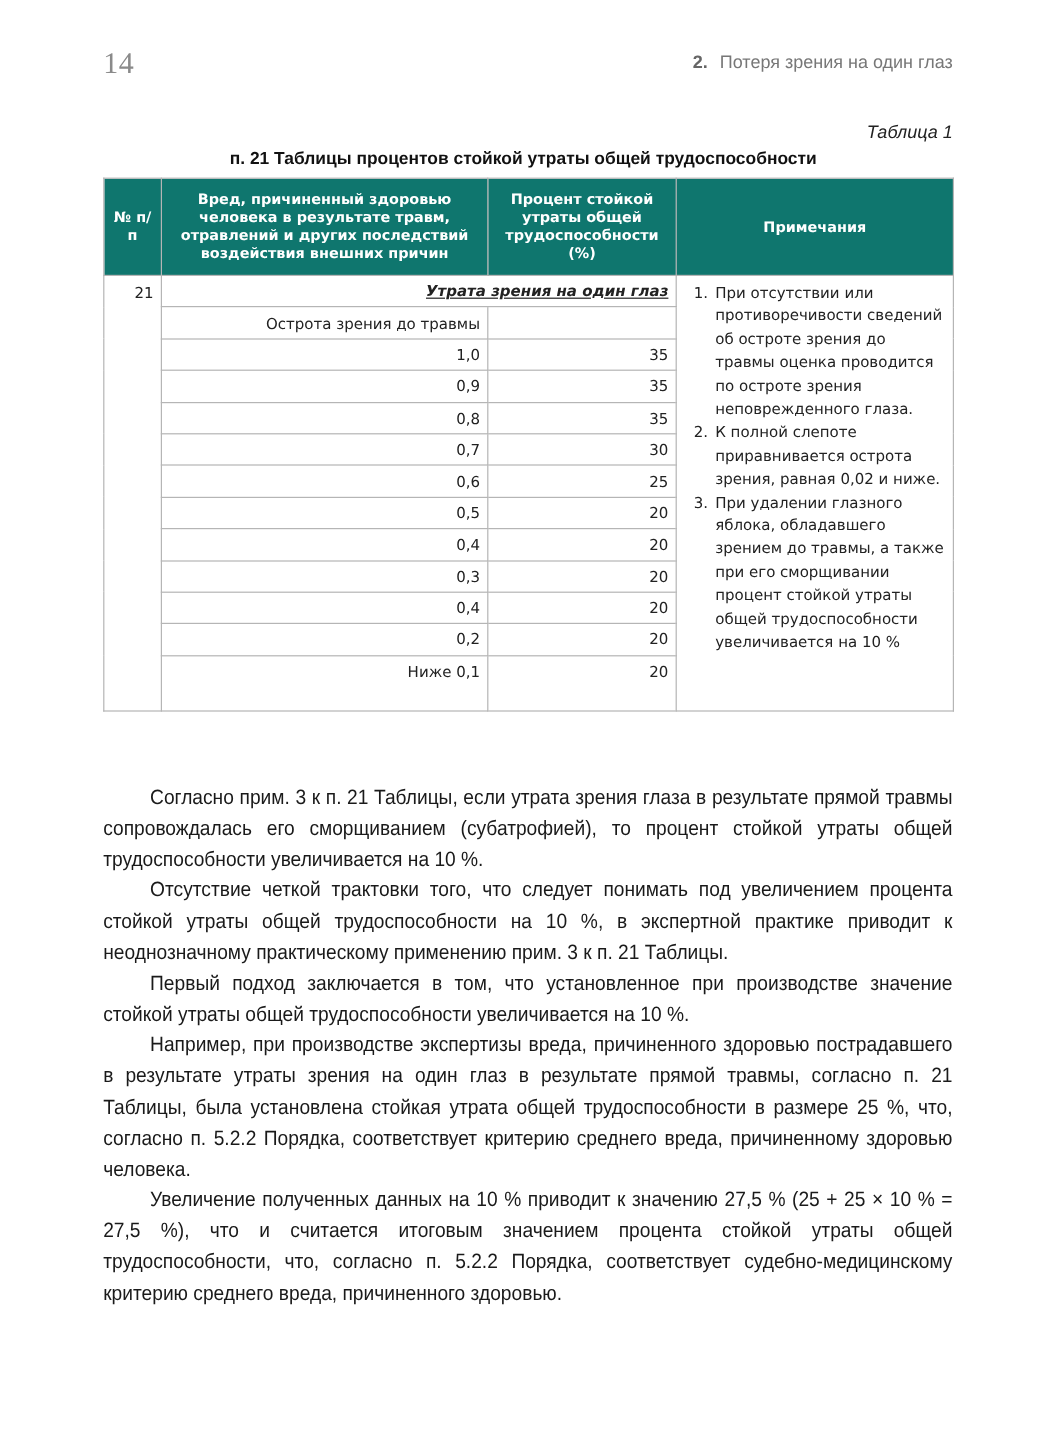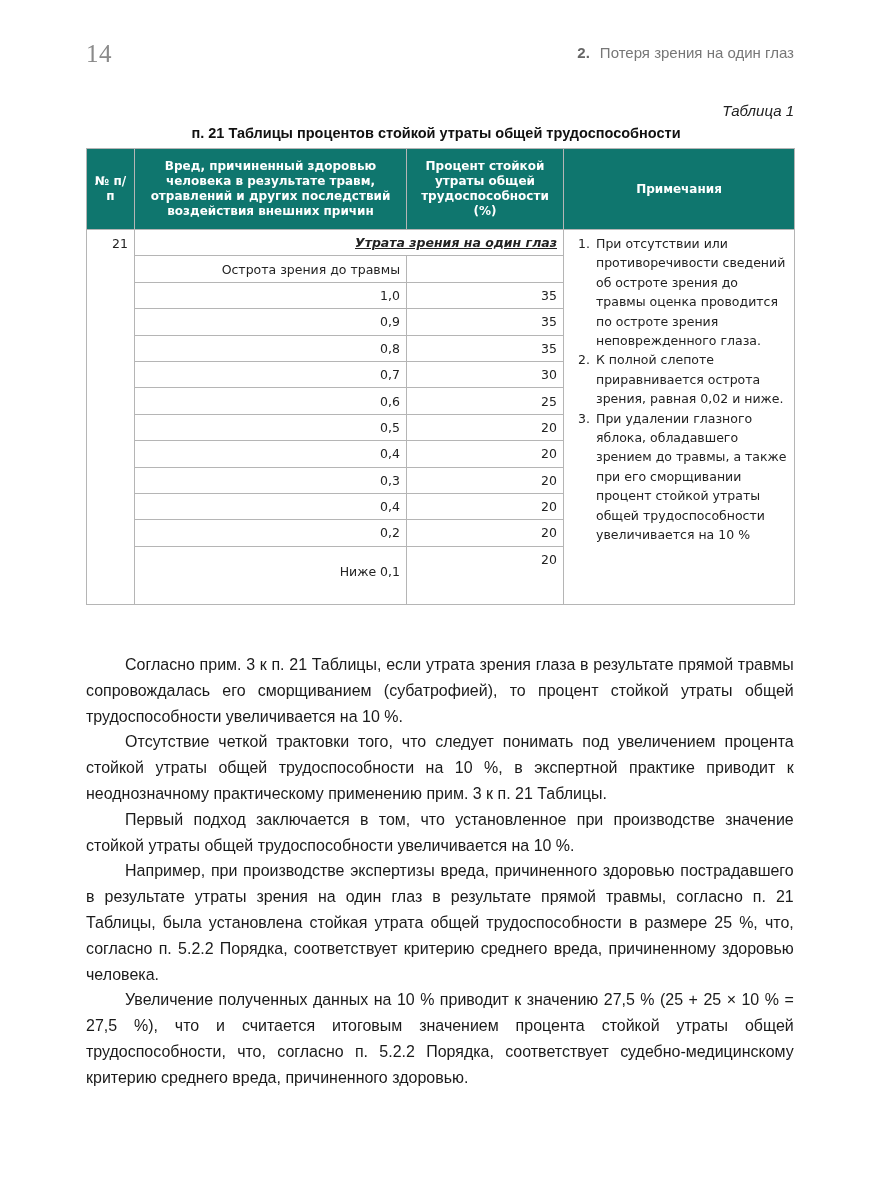--- a/index.html
+++ b/index.html
@@ -109,21 +109,21 @@
       </tr>
     <tr>
         <td>0,4</td>
         <td>20</td>
       </tr>
     <tr>
         <td>0,2</td>
         <td>20</td>
       </tr>
     <tr>
-        <td style="height:40px;vertical-align:top;padding-top:17px">Ниже 0,1</td>
+        <td style="height:40px;vertical-align:top;padding-top:5px">Ниже 0,1</td>
         <td style="height:40px;vertical-align:top;padding-top:5px">20</td>
       </tr>
   </tbody>
 </table>
 
 <div class="body-text">
   <p>Согласно прим. 3 к п. 21 Таблицы, если утрата зрения глаза в результате прямой травмы сопровождалась его сморщиванием (субатрофией), то процент стойкой утраты общей трудоспособности увеличивается на 10 %.</p>
   <p>Отсутствие четкой трактовки того, что следует понимать под увеличением процента стойкой утраты общей трудоспособности на 10 %, в экспертной практике приводит к неоднозначному практическому применению прим. 3 к п. 21 Таблицы.</p>
   <p>Первый подход заключается в том, что установленное при производстве значение стойкой утраты общей трудоспособности увеличивается на 10 %.</p>
   <p>Например, при производстве экспертизы вреда, причиненного здоровью пострадавшего в результате утраты зрения на один глаз в результате прямой травмы, согласно п. 21 Таблицы, была установлена стойкая утрата общей трудоспособности в размере 25 %, что, согласно п. 5.2.2 Порядка, соответствует критерию среднего вреда, причиненному здоровью человека.</p>

